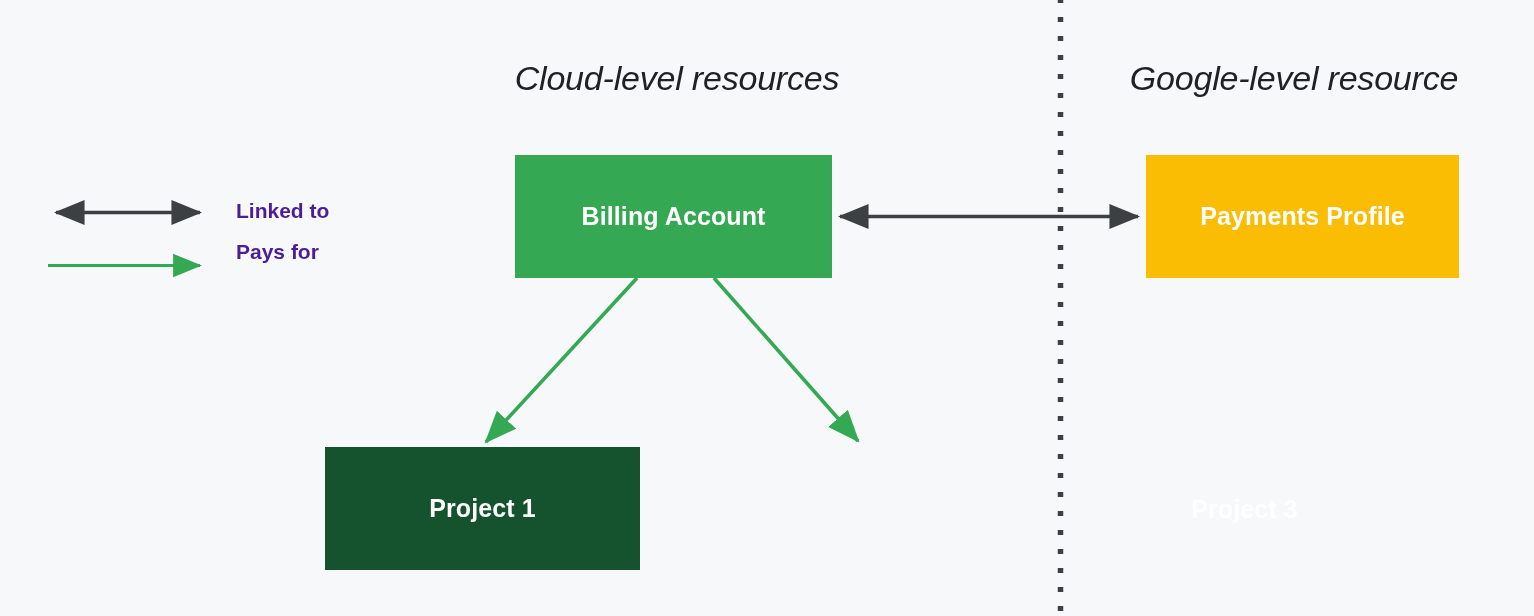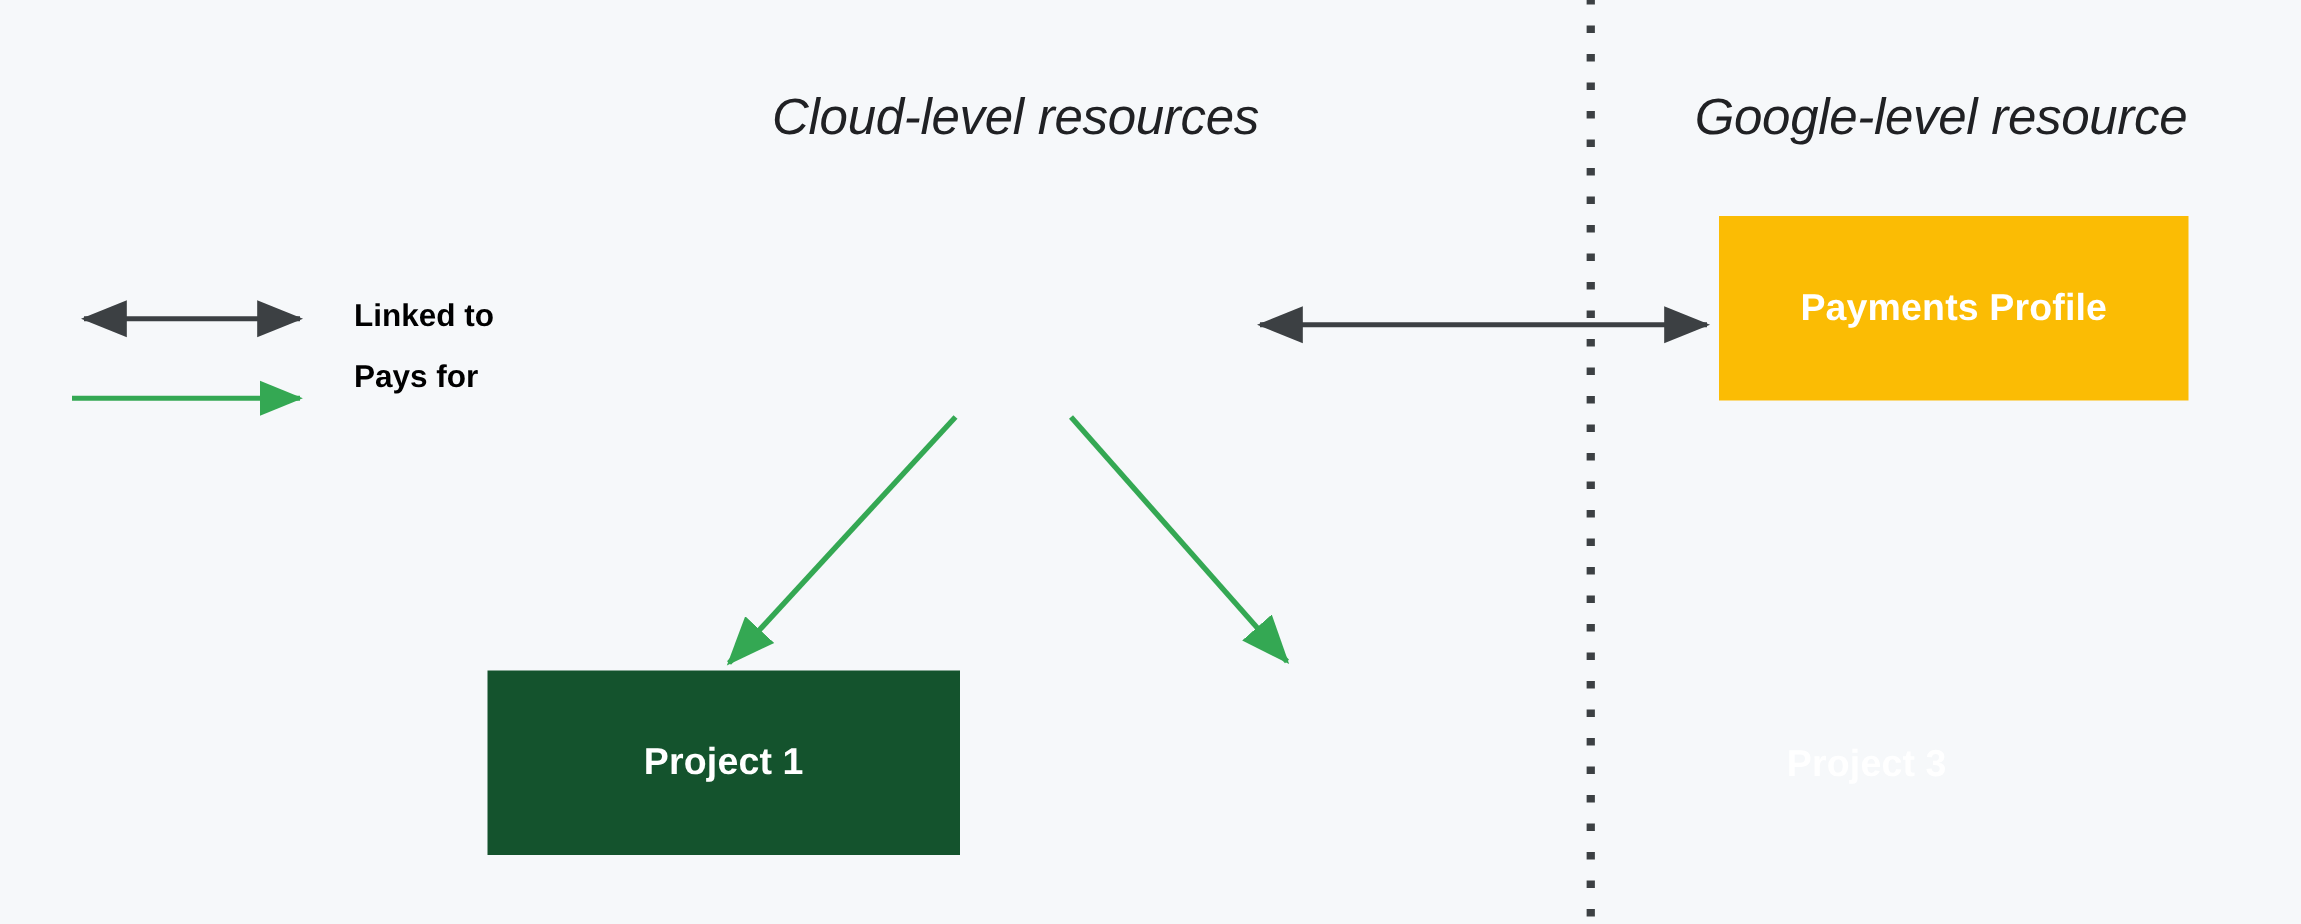--- a/index.html
+++ b/index.html
@@ -59,21 +59,21 @@
   }
   #node-billing-account {
     left: 515px;
     top: 155px;
     width: 317px;
     height: 123px;
     background: #34a853;
   }
   #node-payments-profile {
     left: 1146px;
-    top: 144px;
+    top: 155px;
     width: 313px;
     height: 123px;
     background: #fbbc04;
   }
   #node-project-1 {
     left: 325px;
     top: 447px;
     width: 315px;
     height: 123px;
     background: #14532d;
@@ -90,21 +90,21 @@
     top: 488px;
     width: 215px;
     height: 42px;
     background: transparent;
     color: #ffffff;
   }
   .legend-label {
     position: absolute;
     font-size: 21px;
     font-weight: 700;
-    color: #000000;
+    color: #4c1d95;
     white-space: nowrap;
   }
   #legend-label-linked {
     left: 236px;
     top: 199px;
   }
   #legend-label-pays {
     left: 236px;
     top: 240px;
   }
@@ -141,20 +141,21 @@
   </svg>
 
   <div class="section-header" id="header-cloud">Cloud-level resources</div>
 
   <div class="section-header" id="header-google">Google-level resource</div>
 
   <div class="legend-label" id="legend-label-linked">Linked to</div>
 
   <div class="legend-label" id="legend-label-pays">Pays for</div>
 
+  <div class="node-box" id="node-billing-account">Billing Account</div>
 
   <div class="node-box" id="node-payments-profile">Payments Profile</div>
 
   <div class="node-box" id="node-project-1">Project 1</div>
 
 
   <div class="node-box" id="node-project-3">Project 3</div>
 
 </div>
 

